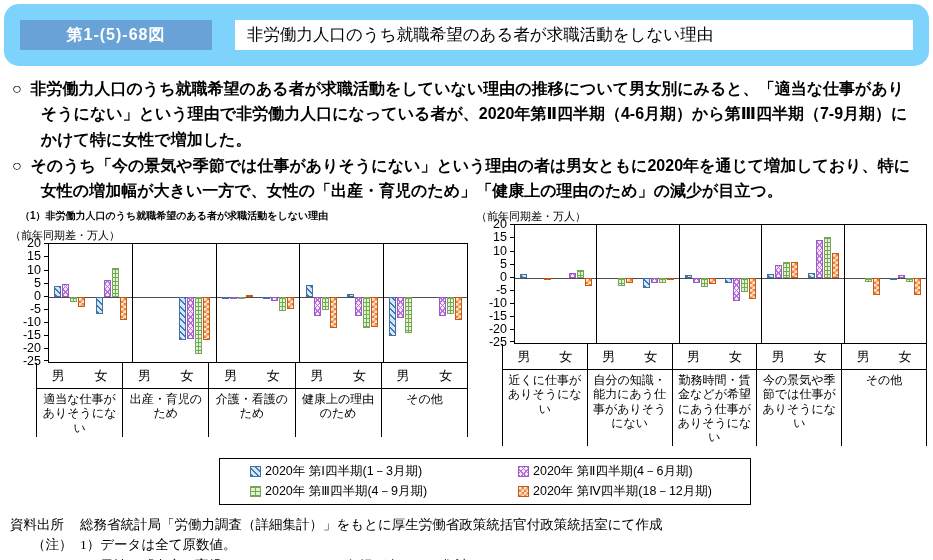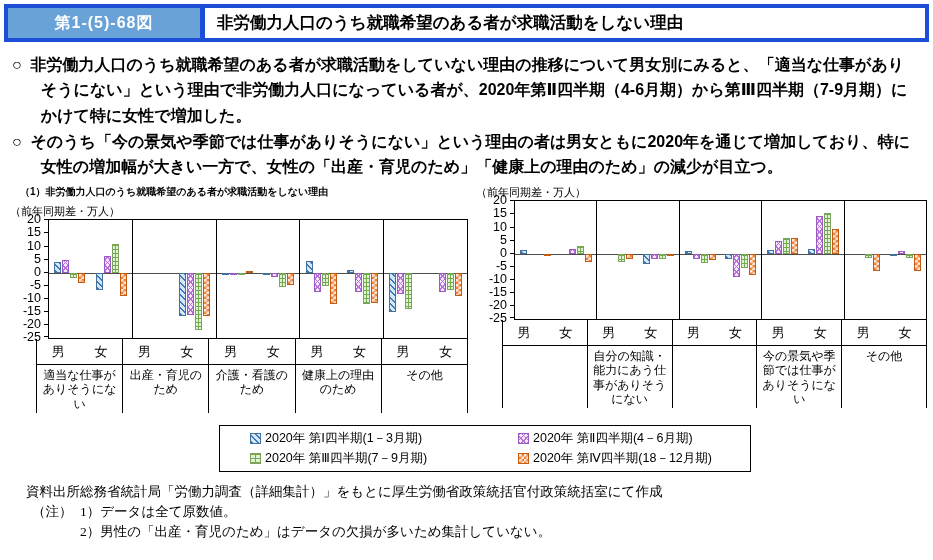--- a/index.html
+++ b/index.html
@@ -1,25 +1,25 @@
 <!DOCTYPE html>
 <html><head>
 <meta charset="utf-8">
 <style>
   html,body{margin:0;padding:0;}
   body{
     width:933px;height:560px;overflow:hidden;background:#fff;
     font-family:"Liberation Sans","DejaVu Sans",sans-serif;color:#000;
   }
   
-  .header{margin:4px;background:#1d4ed8;padding:4px;display:flex;align-items:stretch;height:30px;}
+  .header{margin:4px;background:#7dd3fc;padding:16px;display:flex;align-items:stretch;height:30px;border-radius:15px;}
   .fig-badge{background:#68a2d7;color:#fff;font-weight:bold;font-size:16px;
     width:192px;display:flex;align-items:center;justify-content:center;letter-spacing:1px;}
-  .fig-title{background:#fff;flex:1;margin-left:5px;display:flex;align-items:center;
-    padding-left:12px;font-weight:bold;font-size:16.5px;}
+  .fig-title{background:#fff;flex:1;margin-left:23px;display:flex;align-items:center;
+    padding-left:12px;font-weight:normal;font-size:16.5px;}
   
   .bullets{margin:10px 14px 4px 12px;font-size:16px;font-weight:600;line-height:1.58;}
   .bullet{padding-left:1.8em;text-indent:-1.8em;margin-bottom:1px;}
   .bullet .marker{margin-right:.55em;}
   
   .charts{display:flex;margin:6px 4px 0 6px;}
   .chart{display:flex;flex-direction:column;}
   .chart1{width:462px;}
   .chart2{width:455px;margin-left:4px;}
   .chart-title{font-size:10px;font-weight:600;height:19px;white-space:nowrap;}
@@ -63,21 +63,21 @@
   
   .legend{display:flex;justify-content:center;margin-top:12px;padding-left:37px;}
   .legend-box{border:1px solid #000;padding:4px 10px 4px 30px;display:grid;
     grid-template-columns:268px 222px;row-gap:3px;font-size:12.5px;}
   .legend-item{display:flex;align-items:center;}
   .swatch{width:9px;height:9px;display:inline-block;margin-right:4px;flex:0 0 9px;}
   
   .footer{margin:10px 10px 0 10px;font-family:"Liberation Serif","DejaVu Serif",serif;
     font-size:13.5px;line-height:1.5;}
   .frow{display:flex;}
-  .flabel{flex:0 0 70px;text-align:right;}
+  .flabel{flex:0 0 70px;}
   .fnotelabel{flex:0 0 70px;padding-left:22px;box-sizing:border-box;}
 </style>
 </head>
 <body>
 
 <div class="header">
   <div class="fig-badge">第1-(5)-68図</div>
   <div class="fig-title">非労働力人口のうち就職希望のある者が求職活動をしない理由</div>
 </div>
 
@@ -309,33 +309,35 @@
             </div>
           </div>
         </div>
     </div>
     <div class="labels">
         <div class="lcell">
           <div class="mwrow">
             <span>男</span>
             <span>女</span>
           </div>
+          <div class="cat">近くに仕事がありそうにない</div>
         </div>
         <div class="lcell">
           <div class="mwrow">
             <span>男</span>
             <span>女</span>
           </div>
           <div class="cat">自分の知識・能力にあう仕事がありそうにない</div>
         </div>
         <div class="lcell">
           <div class="mwrow">
             <span>男</span>
             <span>女</span>
           </div>
+          <div class="cat">勤務時間・賃金などが希望にあう仕事がありそうにない</div>
         </div>
         <div class="lcell">
           <div class="mwrow">
             <span>男</span>
             <span>女</span>
           </div>
           <div class="cat">今の景気や季節では仕事がありそうにない</div>
         </div>
         <div class="lcell">
           <div class="mwrow">
@@ -353,21 +355,21 @@
       <div class="legend-item">
         <span class="swatch q0"></span>
         <span>2020年 第Ⅰ四半期(1－3月期)</span>
       </div>
       <div class="legend-item">
         <span class="swatch q1"></span>
         <span>2020年 第Ⅱ四半期(4－6月期)</span>
       </div>
       <div class="legend-item">
         <span class="swatch q2"></span>
-        <span>2020年 第Ⅲ四半期(7－9月期)</span>
+        <span>2020年 第Ⅲ四半期(4－9月期)</span>
       </div>
       <div class="legend-item">
         <span class="swatch q3"></span>
         <span>2020年 第Ⅳ四半期(18－12月期)</span>
       </div>
     </div>
 </div>
 
 <div class="footer">
   <div class="frow">

